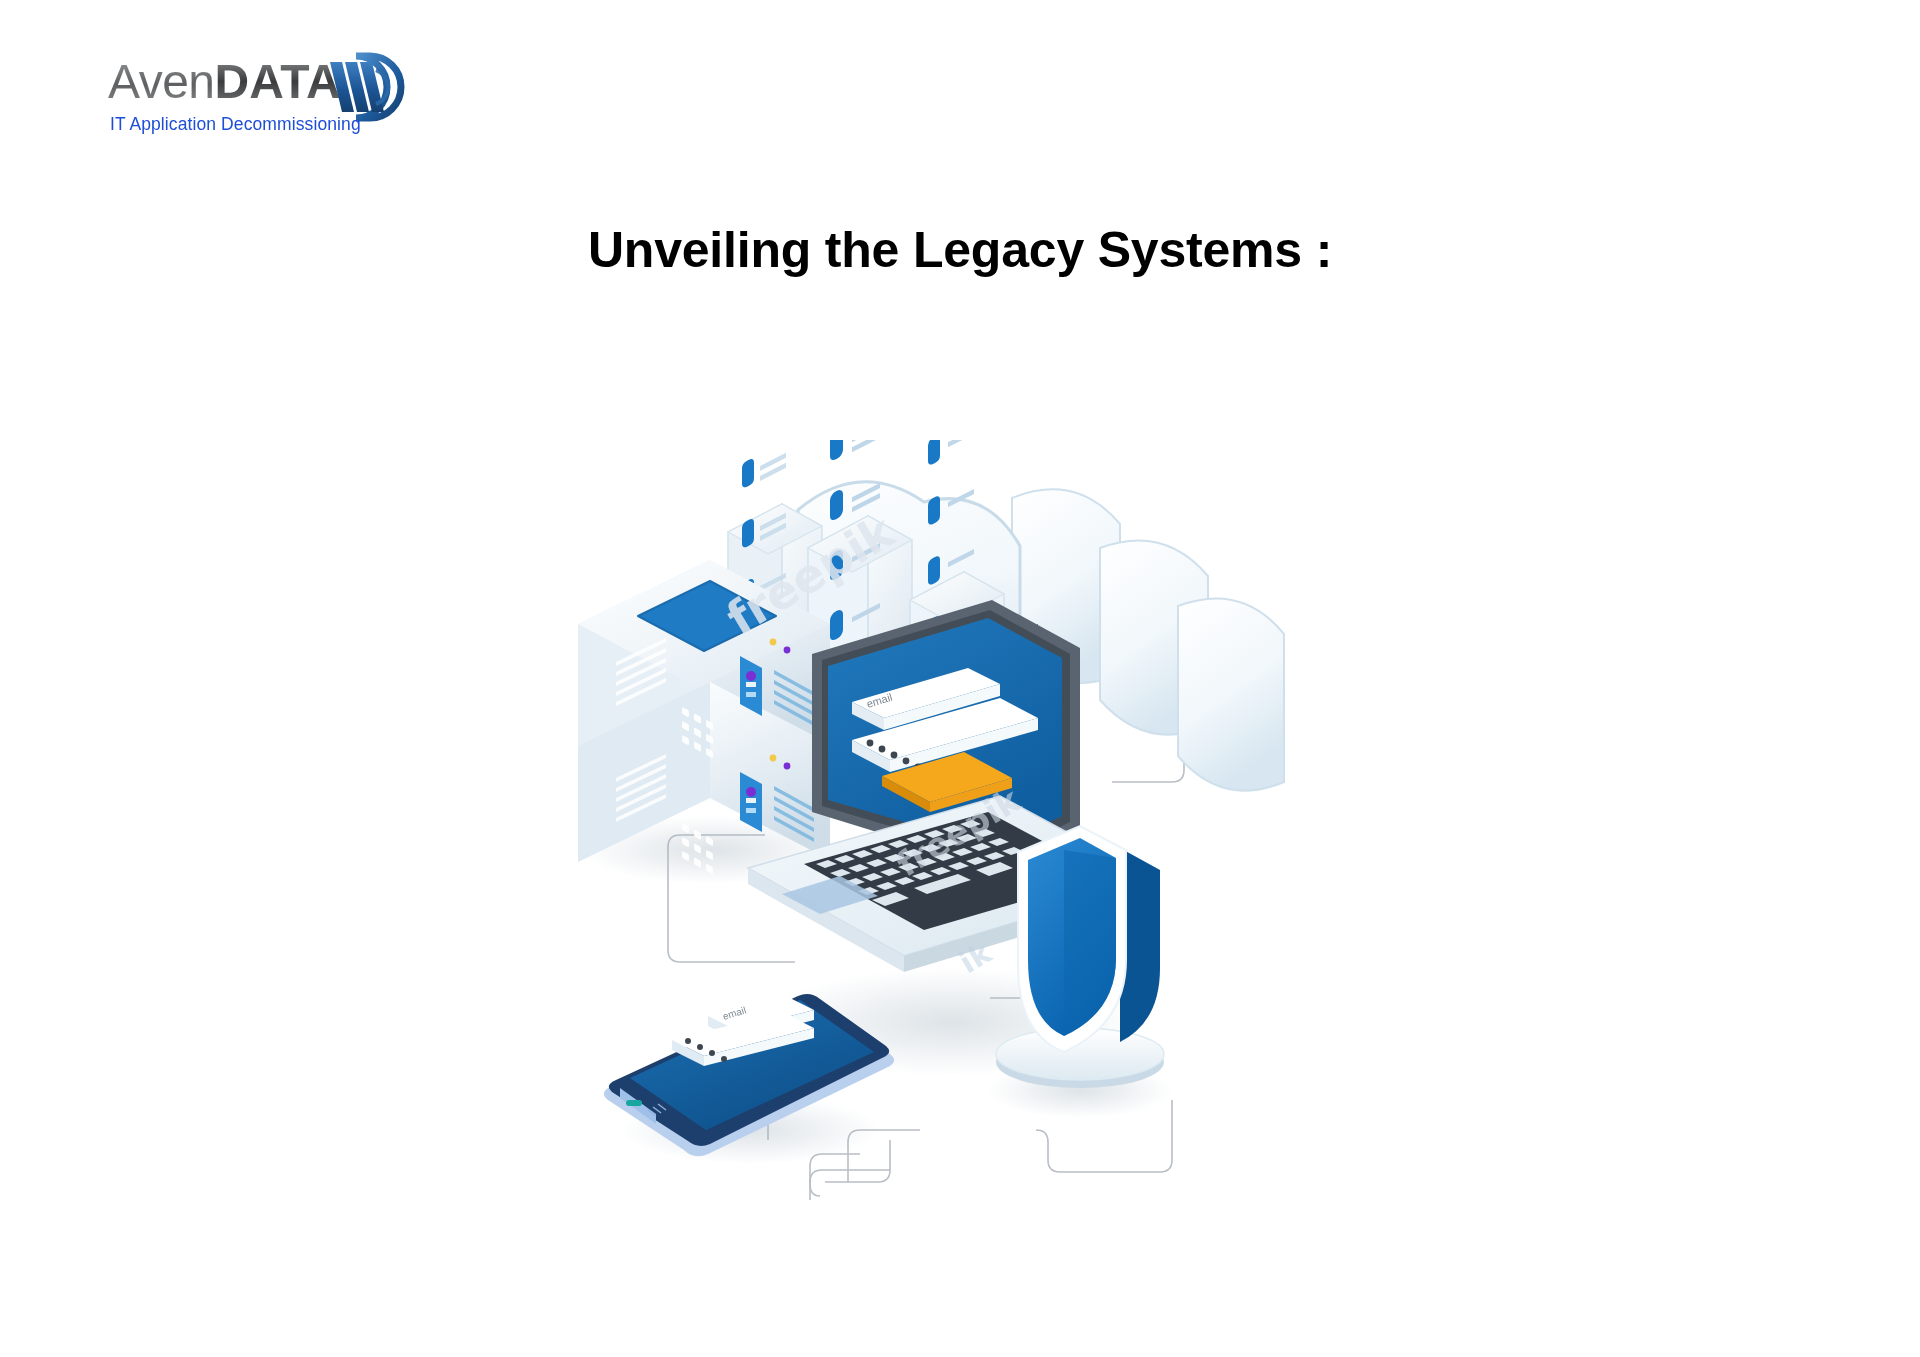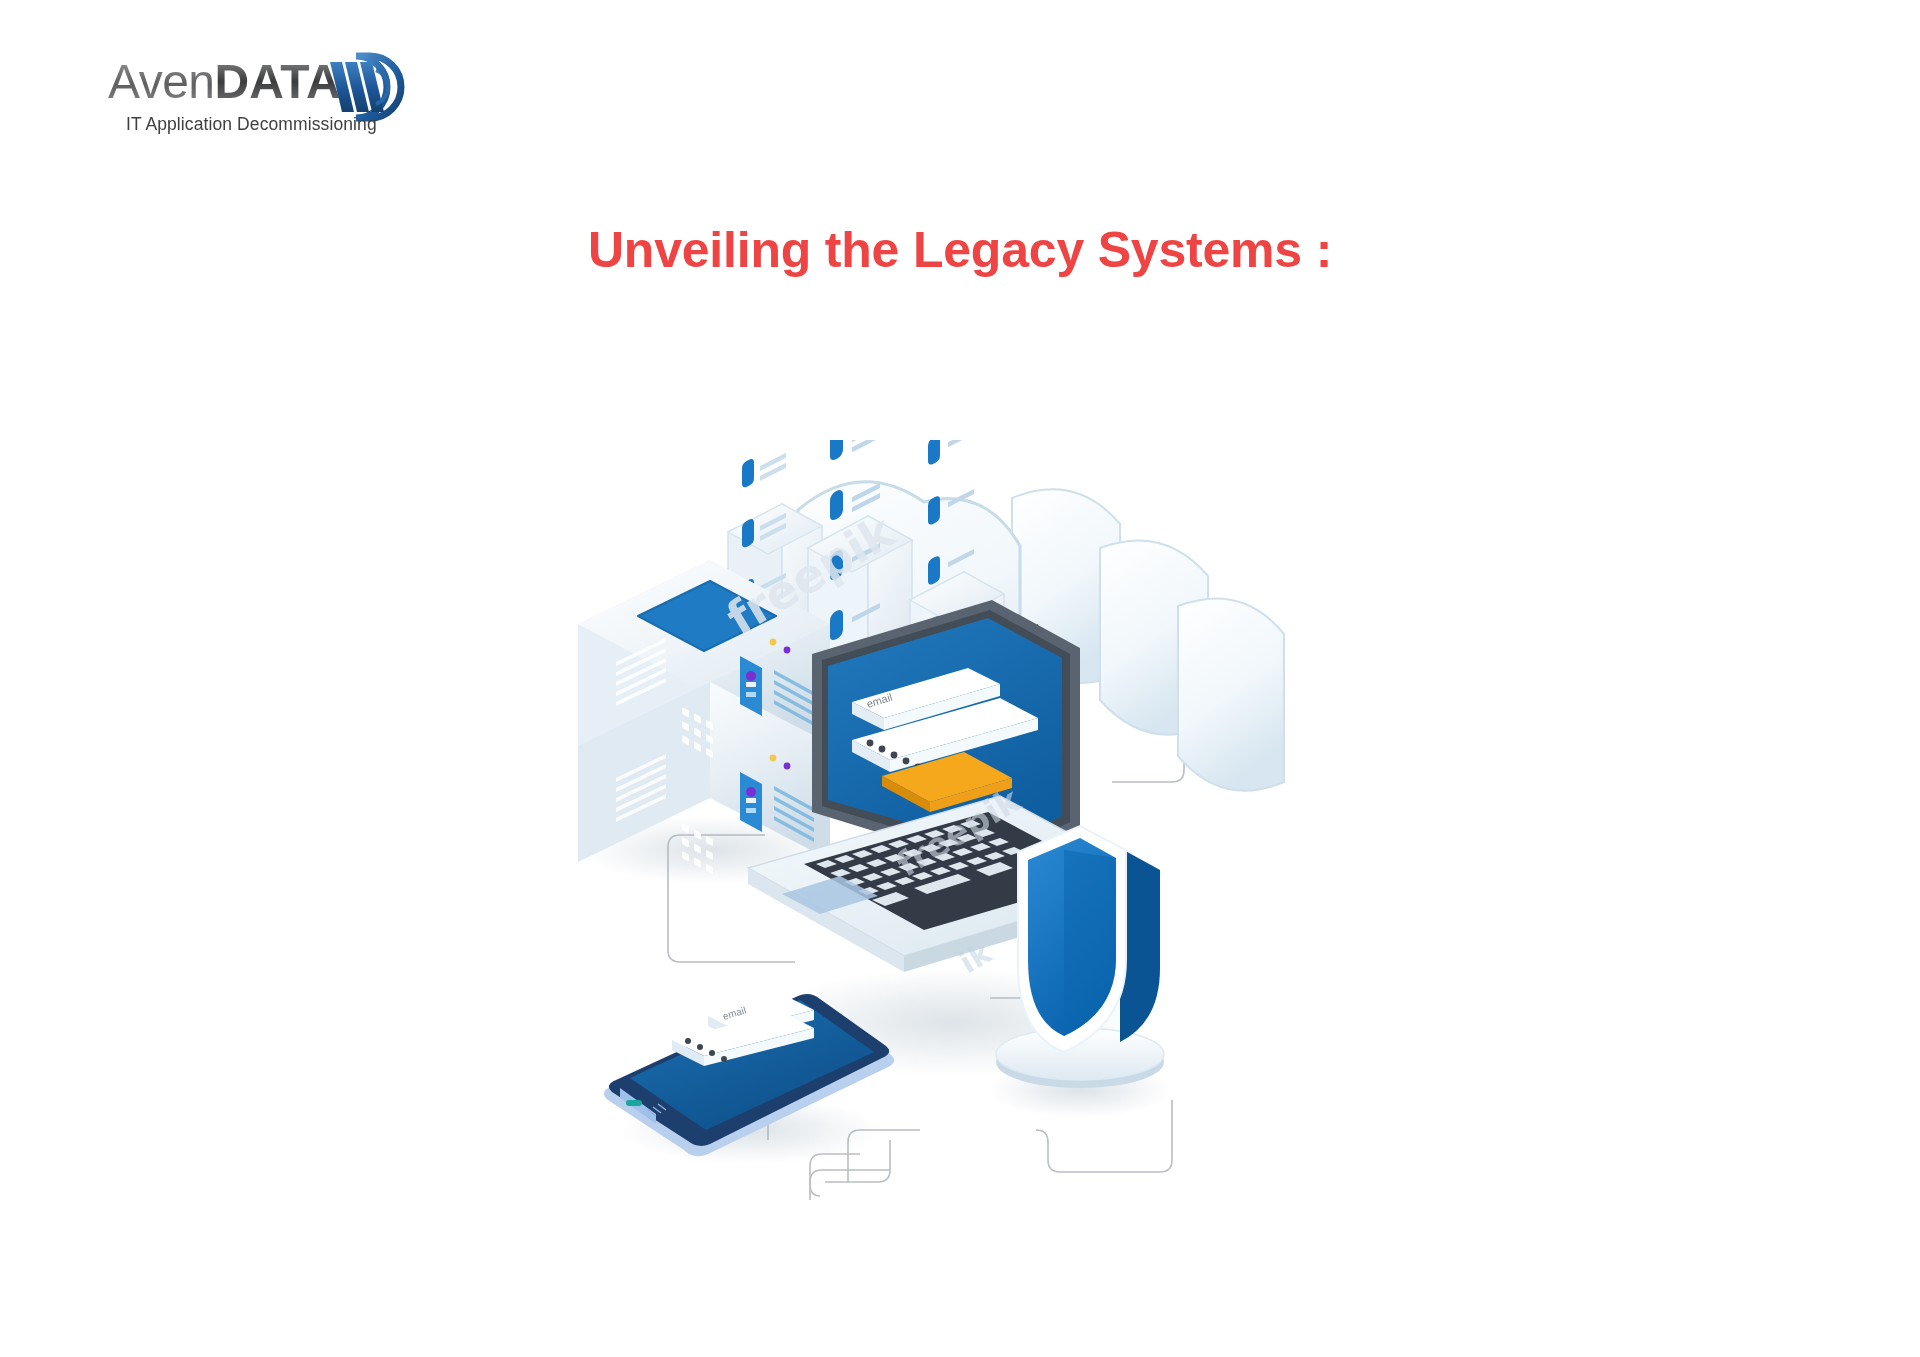--- a/index.html
+++ b/index.html
@@ -59,42 +59,42 @@
   }
   .logo-mark {
     position: absolute;
     left: 218px;
     top: -2px;
     width: 86px;
     height: 72px;
   }
   .logo-tagline {
     position: absolute;
-    left: 18px;
+    left: 2px;
     top: 62px;
     font-size: 17.5px;
     font-weight: 400;
-    color: #404040;
+    color: #1d4ed8;
     letter-spacing: 0.1px;
     white-space: nowrap;
   }
 
   
   .headline {
     position: absolute;
     left: 0;
     right: 0;
     top: 218px;
     text-align: center;
   }
   .headline-line {
     display: block;
     font-size: 50px;
     font-weight: 700;
-    color: #ef4444;
+    color: #000000;
     line-height: 1.28;
     letter-spacing: -0.2px;
   }
 
   
   .illustration {
     position: absolute;
     left: 560px;
     top: 440px;
     width: 820px;

